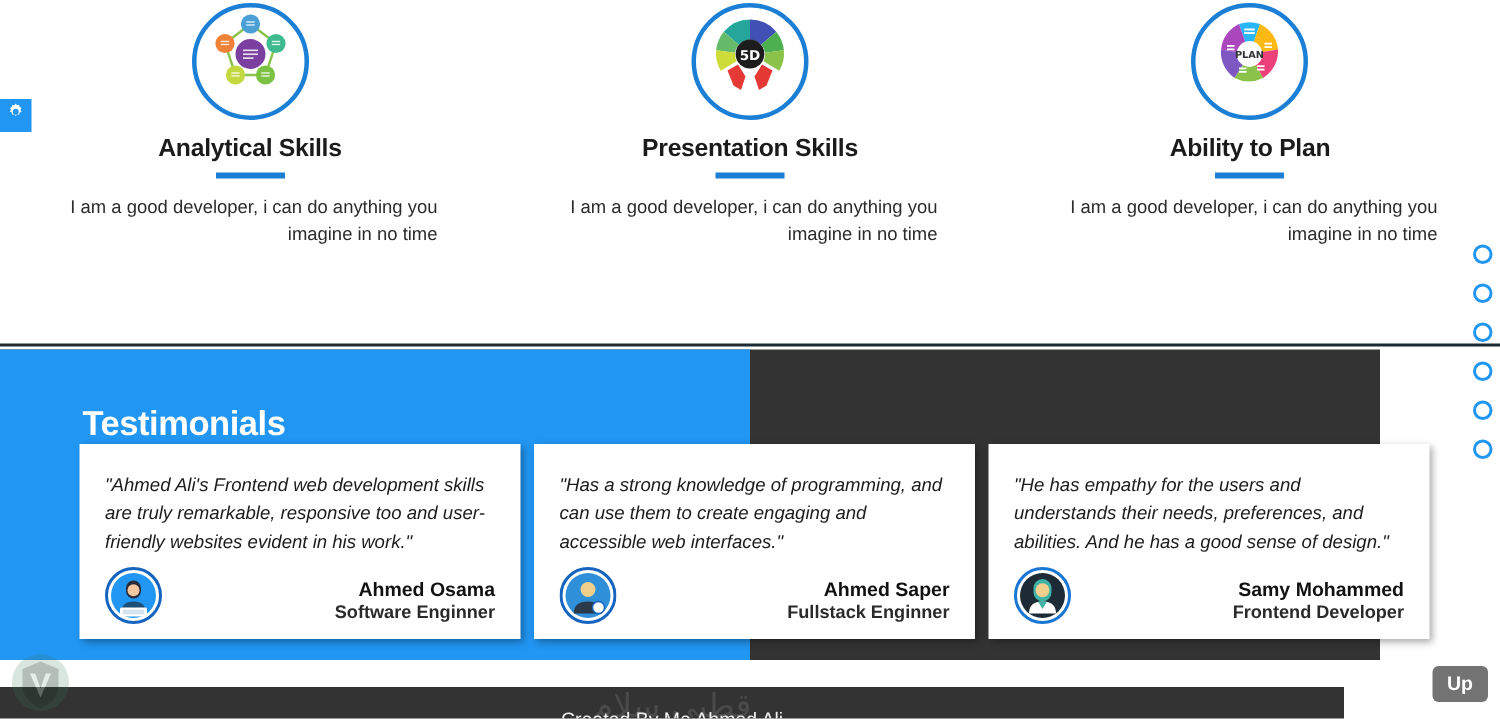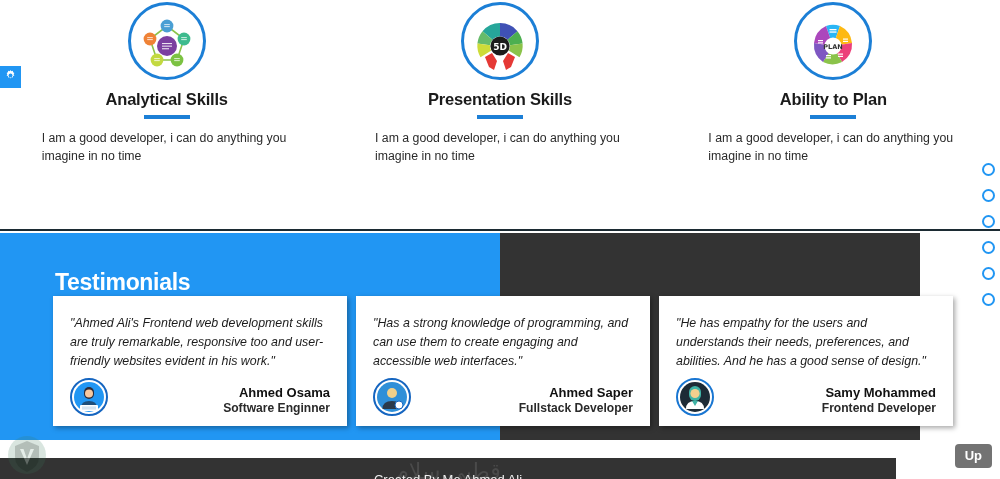--- a/index.html
+++ b/index.html
@@ -20,33 +20,33 @@
   .skills-row {
     display: flex; width: 1000px; padding-top: 2px;
   }
   .skill-col {
     flex: 1 1 0; display: flex; flex-direction: column; align-items: center;
   }
   .skill-icon-wrap {
     width: 78px; height: 78px; border-radius: 50%;
     border: 3px solid #1c7fd6;
     background: #ffffff;
-    display: flex; align-items: flex-end; justify-content: center;
+    display: flex; align-items: flex-start; justify-content: center;
     margin-bottom: 8px;
   }
   .skill-icon-wrap svg { display: block; }
   .skill-title {
     font-size: 16.5px; font-weight: bold; color: #1b1b1b;
     letter-spacing: -0.2px; margin-top: 2px;
   }
   .skill-underline {
     width: 46px; height: 4px; background: #1c7fd6; margin-top: 6px;
   }
   .skill-desc {
-    margin-top: 11px; width: 250px; text-align: left;
+    margin-top: 11px; width: 250px; text-align: right;
     font-size: 12.3px; line-height: 1.45; color: #2b2b2b;
   }
 
   
   .testimonials-section {
     position: absolute; left: 0; top: 233px; width: 920px; height: 207px;
     background: #333333;
   }
   .blue-panel {
     position: absolute; left: 0; top: 0; width: 500px; height: 207px;
@@ -263,21 +263,21 @@
             <svg width="38" height="38" viewBox="0 0 38 38">
               <circle cx="19" cy="19" r="18" fill="#ffffff" stroke="#1565c0" stroke-width="2"></circle>
               <circle cx="19" cy="19" r="15" fill="#2f8fd8"></circle>
               <circle cx="19" cy="15" r="5" fill="#f1d08a"></circle>
               <path d="M9.5 31 q0-8 9.5-8 q9.5 0 9.5 8 z" fill="#2b3a4a"></path>
               <circle cx="26" cy="27" r="4" fill="#ffffff" stroke="#1565c0" stroke-width="1"></circle>
             </svg>
           </div>
           <div class="testi-person">
             <div class="testi-name">Ahmed Saper</div>
-            <div class="testi-role">Fullstack Developer</div>
+            <div class="testi-role">Fullstack Enginner</div>
           </div>
         </div>
       </div>
 
       <div class="testi-card">
         <div class="testi-quote">"He has empathy for the users and understands their needs, preferences, and abilities. And he has a good sense of design."</div>
         <div class="testi-foot">
           <div class="avatar">
             <svg width="38" height="38" viewBox="0 0 38 38">
               <circle cx="19" cy="19" r="18" fill="#ffffff" stroke="#1976d2" stroke-width="2"></circle>

